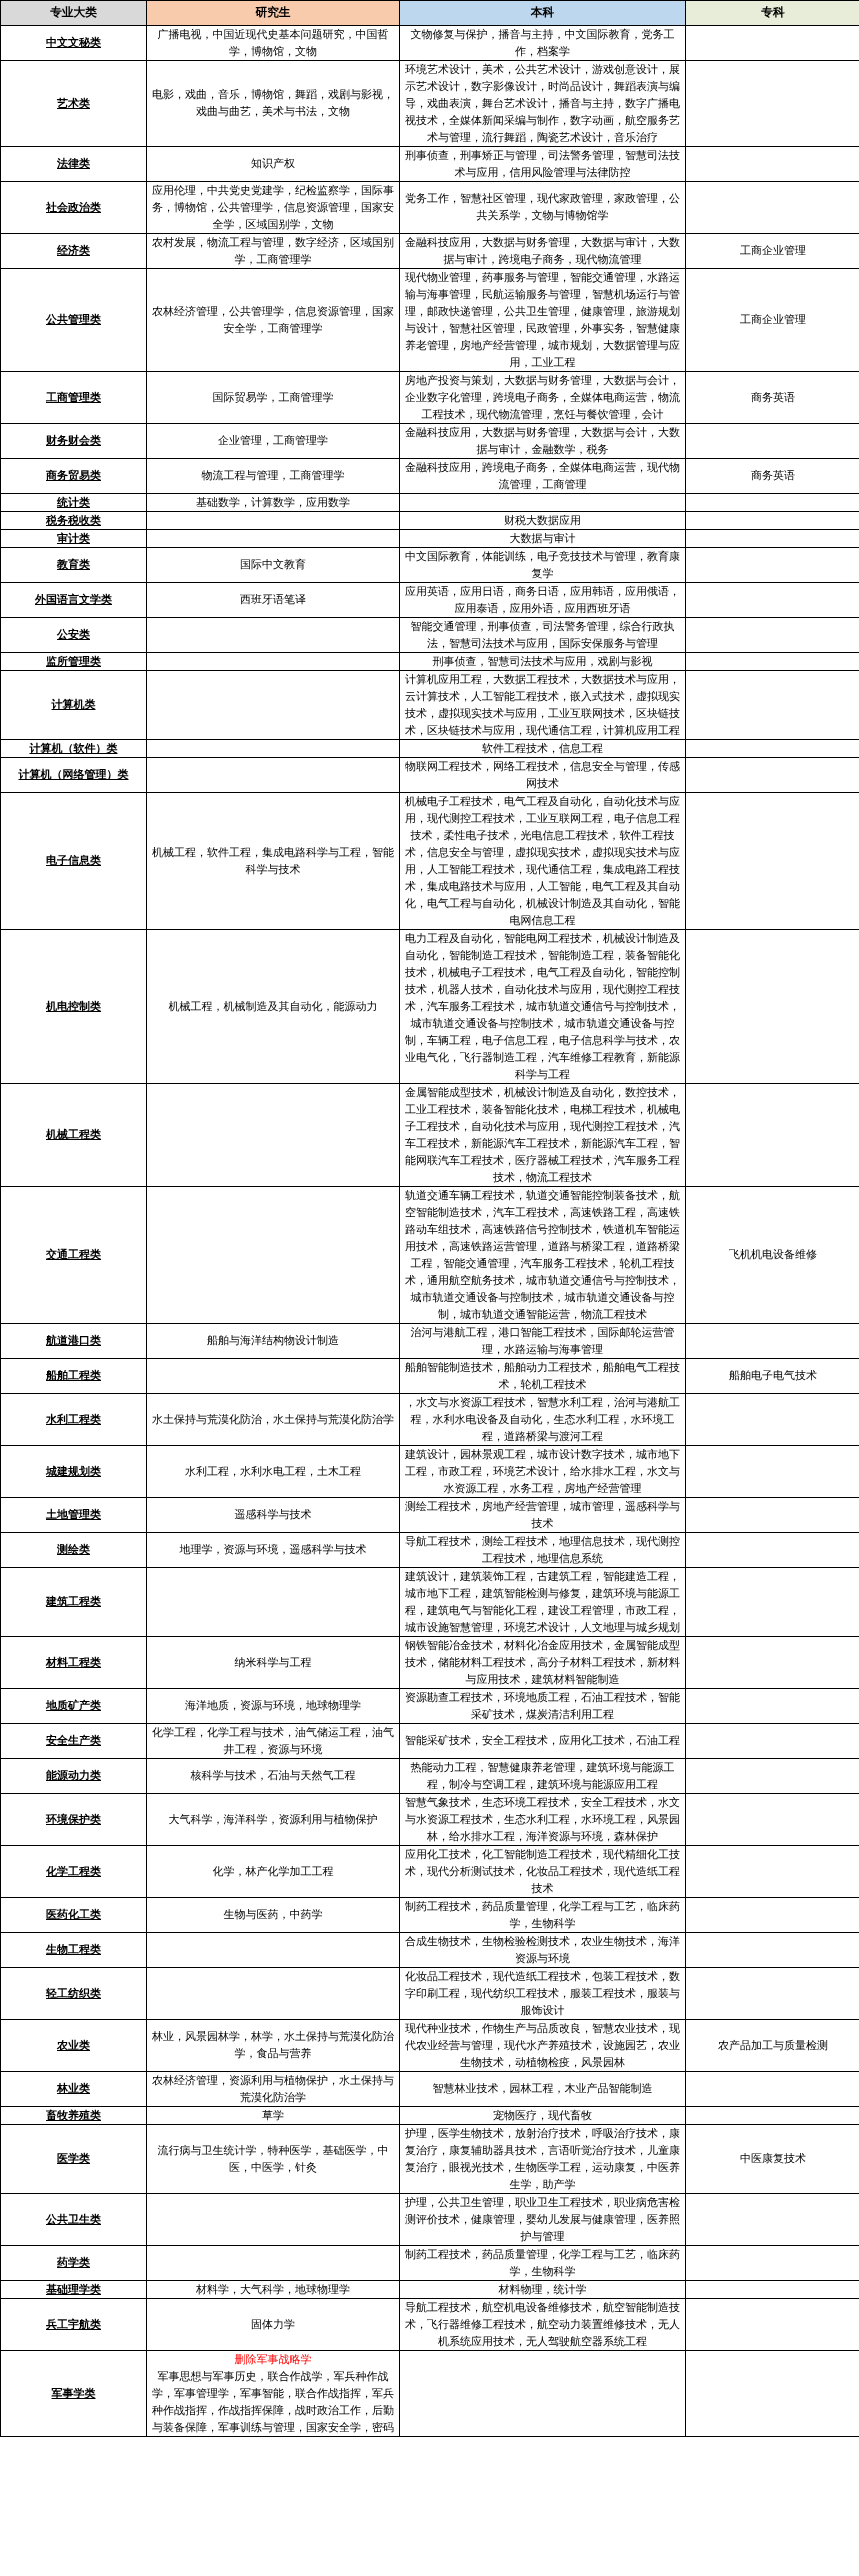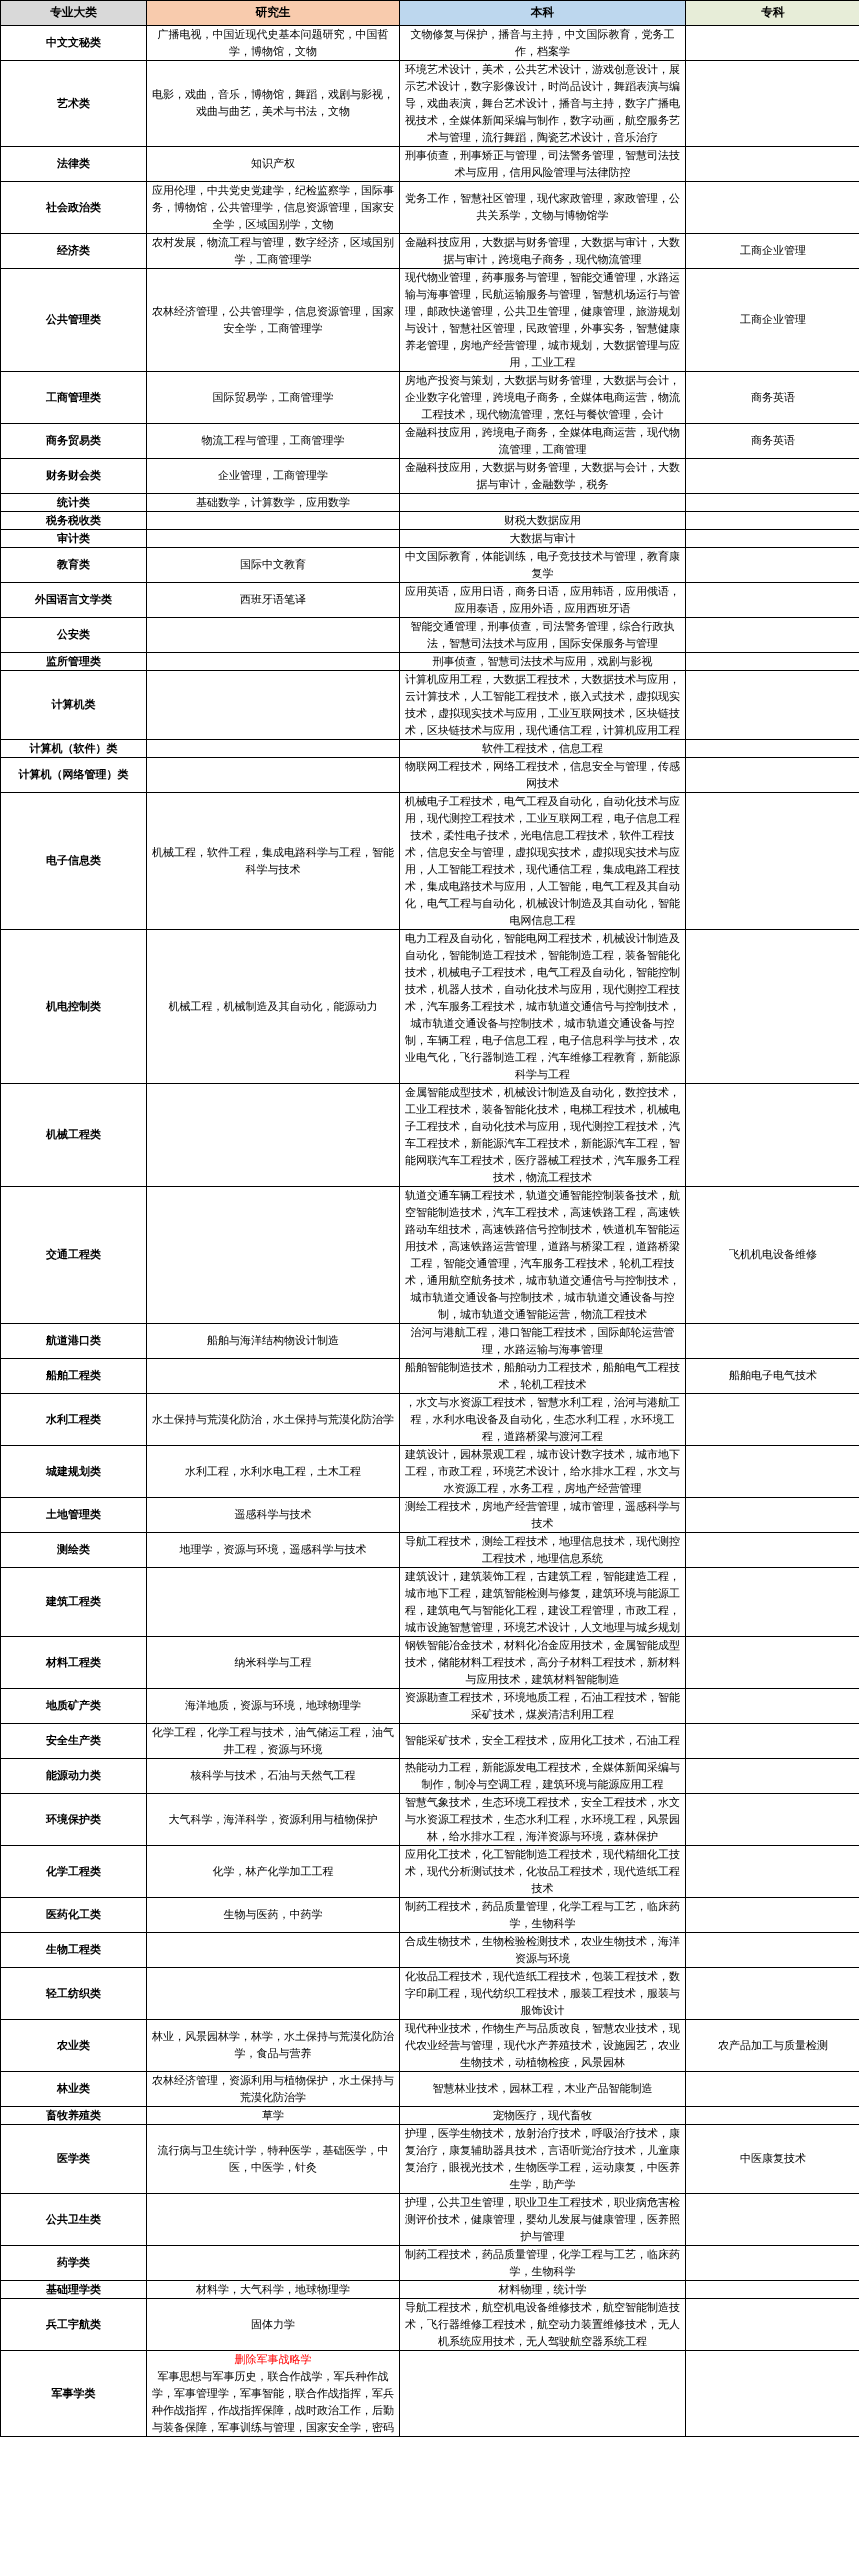--- a/index.html
+++ b/index.html
@@ -25,20 +25,21 @@
     height: 23.5px;
   }
   table.majors td {
     font-size: 11px;
     line-height: 17px;
     height: 17px;
   }
   td.major {
     font-weight: bold;
     font-size: 11px;
+    text-decoration: underline;
   }
   .red-note { color: #FF0000; }
 </style>
 </head>
 <body>
 
 <div class="page">
   <table class="majors">
     <colgroup>
       <col style="width:146px">
@@ -91,32 +92,32 @@
           <td>现代物业管理，药事服务与管理，智能交通管理，水路运输与海事管理，民航运输服务与管理，智慧机场运行与管理，邮政快递管理，公共卫生管理，健康管理，旅游规划与设计，智慧社区管理，民政管理，外事实务，智慧健康养老管理，房地产经营管理，城市规划，大数据管理与应用，工业工程</td>
           <td>工商企业管理</td>
         </tr>
         <tr>
           <td class="major">工商管理类</td>
           <td>国际贸易学，工商管理学</td>
           <td>房地产投资与策划，大数据与财务管理，大数据与会计，企业数字化管理，跨境电子商务，全媒体电商运营，物流工程技术，现代物流管理，烹饪与餐饮管理，会计</td>
           <td>商务英语</td>
         </tr>
         <tr>
+          <td class="major">财务财会类</td>
+          <td>企业管理，工商管理学</td>
+          <td>金融科技应用，大数据与财务管理，大数据与会计，大数据与审计，金融数学，税务</td>
+          <td></td>
+        </tr>
+        <tr>
           <td class="major">商务贸易类</td>
           <td>物流工程与管理，工商管理学</td>
           <td>金融科技应用，跨境电子商务，全媒体电商运营，现代物流管理，工商管理</td>
           <td>商务英语</td>
         </tr>
         <tr>
-          <td class="major">财务财会类</td>
-          <td>企业管理，工商管理学</td>
-          <td>金融科技应用，大数据与财务管理，大数据与会计，大数据与审计，金融数学，税务</td>
-          <td></td>
-        </tr>
-        <tr>
           <td class="major">统计类</td>
           <td>基础数学，计算数学，应用数学</td>
           <td></td>
           <td></td>
         </tr>
         <tr>
           <td class="major">税务税收类</td>
           <td></td>
           <td>财税大数据应用</td>
           <td></td>
@@ -249,21 +250,21 @@
         </tr>
         <tr>
           <td class="major">安全生产类</td>
           <td>化学工程，化学工程与技术，油气储运工程，油气井工程，资源与环境</td>
           <td>智能采矿技术，安全工程技术，应用化工技术，石油工程</td>
           <td></td>
         </tr>
         <tr>
           <td class="major">能源动力类</td>
           <td>核科学与技术，石油与天然气工程</td>
-          <td>热能动力工程，新能源发电工程技术，全媒体新闻采编与制作，制冷与空调工程，建筑环境与能源应用工程</td>
+          <td>热能动力工程，智慧健康养老管理，建筑环境与能源工程，制冷与空调工程，建筑环境与能源应用工程</td>
           <td></td>
         </tr>
         <tr>
           <td class="major">环境保护类</td>
           <td>大气科学，海洋科学，资源利用与植物保护</td>
           <td>智慧气象技术，生态环境工程技术，安全工程技术，水文与水资源工程技术，生态水利工程，水环境工程，风景园林，给水排水工程，海洋资源与环境，森林保护</td>
           <td></td>
         </tr>
         <tr>
           <td class="major">化学工程类</td>

